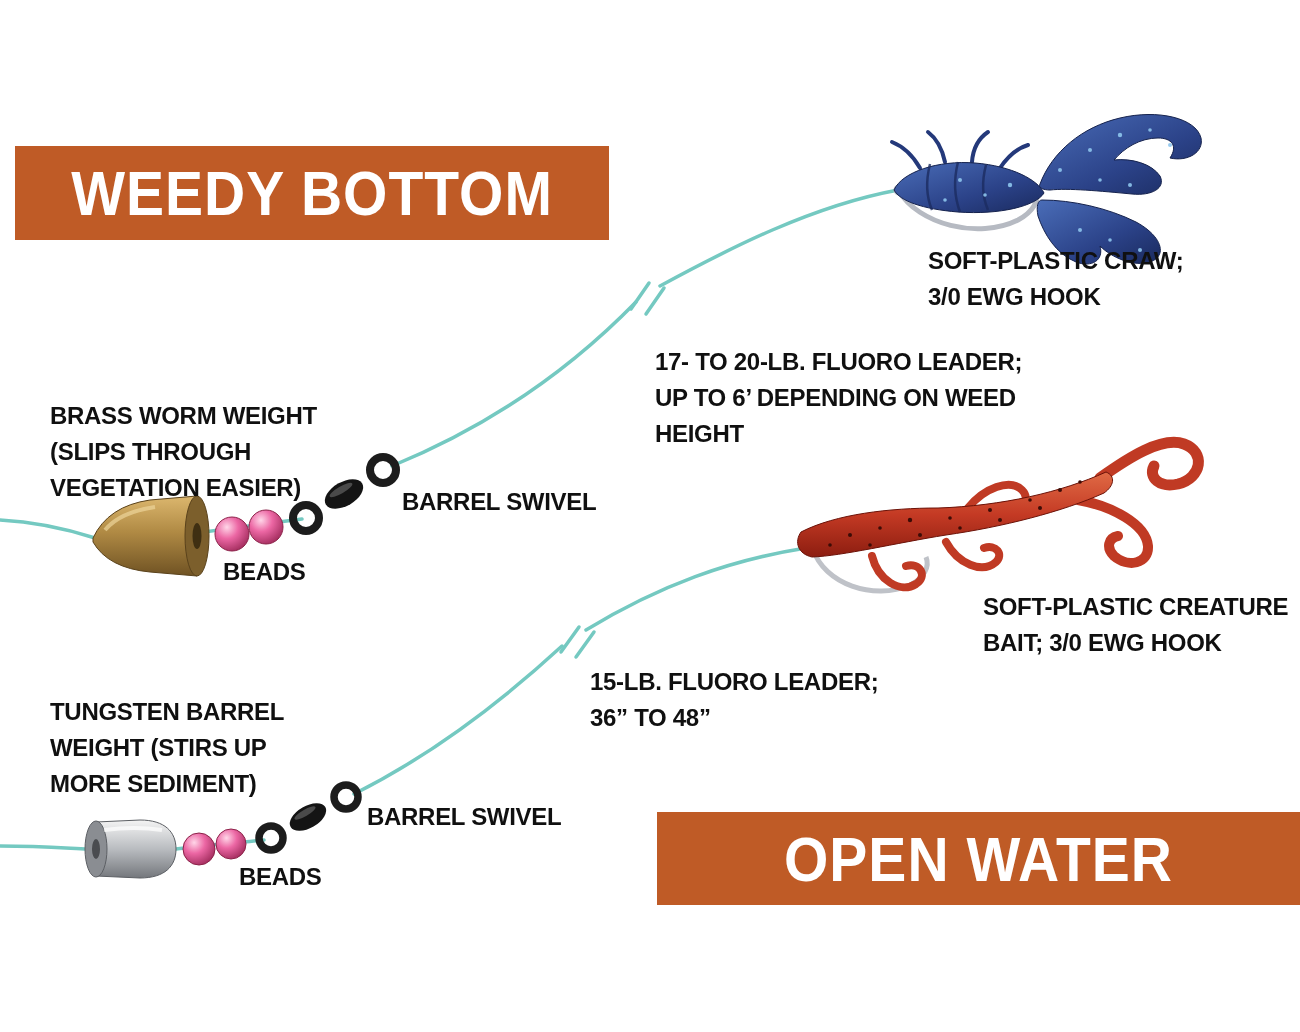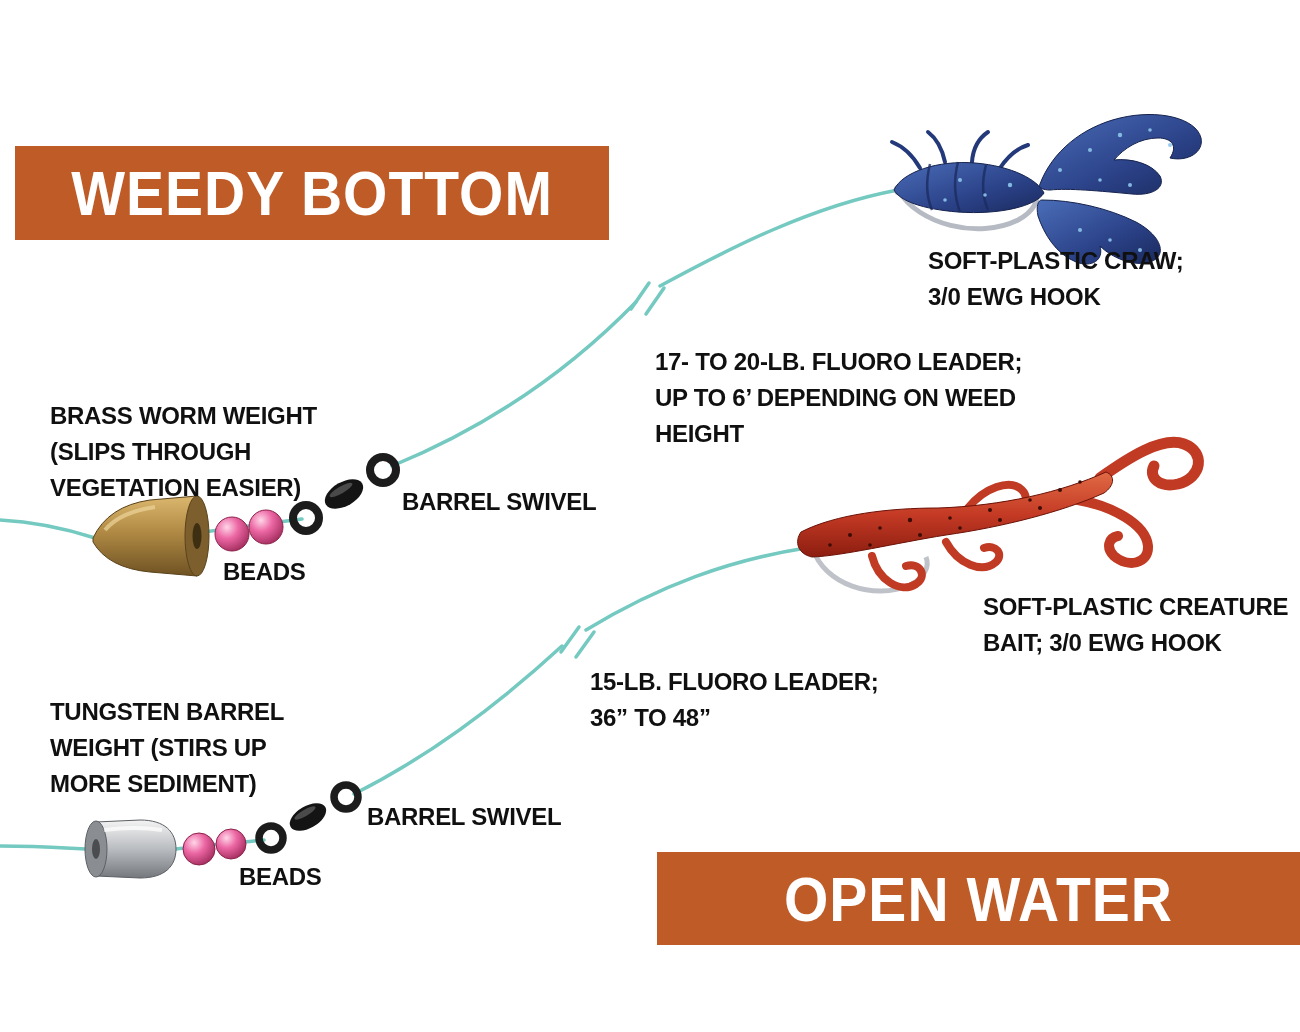--- a/index.html
+++ b/index.html
@@ -10,21 +10,21 @@
     overflow:hidden;
     font-family:"Liberation Sans", sans-serif;
   }
   .art{position:absolute;left:0;top:0;width:1300px;height:1032px;}
   .banner{
     position:absolute;
     background:#bf5b26;
     display:flex;align-items:center;justify-content:center;text-align:center;
   }
   .banner-weedy{left:15px;top:146px;width:594px;height:94px;}
-  .banner-open{left:657px;top:812px;width:643px;height:93px;margin-top:40px;}
+  .banner-open{left:657px;top:812px;width:643px;height:93px;}
   .banner-text{
     color:#ffffff;
     font-weight:bold;
     font-size:57px;
     letter-spacing:1px;
     transform:scaleY(1.12);
     white-space:nowrap;
   }
   .label{
     position:absolute;

